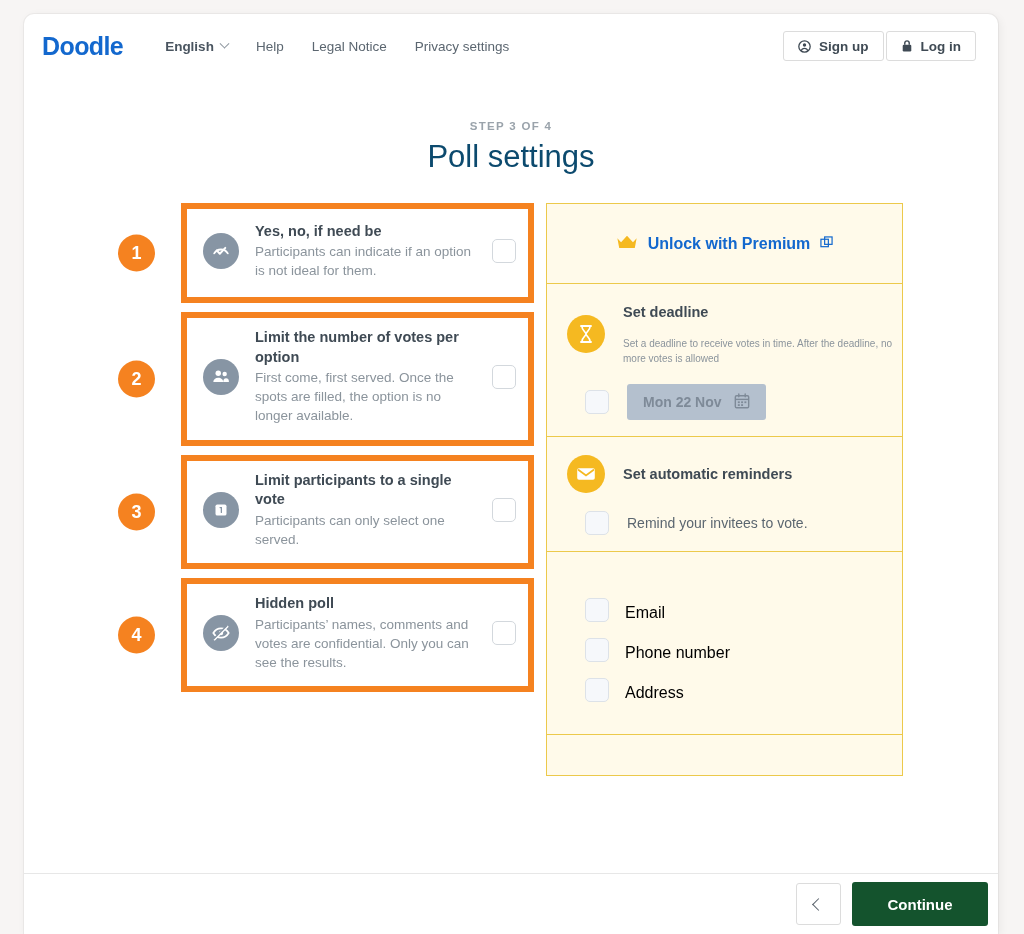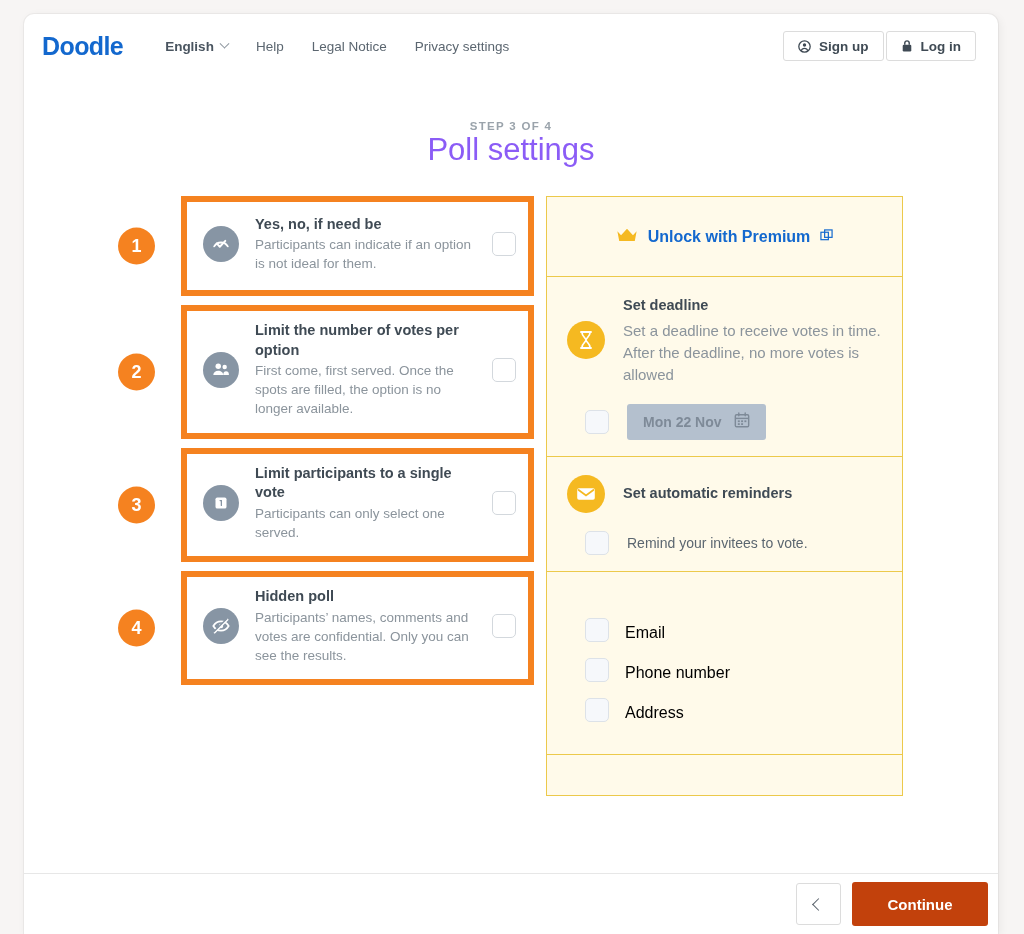--- a/index.html
+++ b/index.html
@@ -49,22 +49,22 @@
   }
   .ghost-btn svg { display:block; }
 
   
   .step-label {
     text-align: center; margin-top: 42px;
     font-size: 11.5px; font-weight: bold; letter-spacing: 1.3px;
     color: #9aa3ab;
   }
   .page-title {
-    text-align: center; 
-    font-size: 31px; color: #8b5cf6; font-weight: normal;
+    text-align: center; margin-top: 7px;
+    font-size: 31px; color: #0c4a6e; font-weight: normal;
   }
 
   
   .columns {
     display: flex; margin-top: 28px; padding-left: 94px;
   }
   .col-left { width: 416px; flex: none; }
   .col-right { width: 357px; flex: none; margin-left: 12px; }
 
   
@@ -114,21 +114,21 @@
   .premium-head .lbl { font-size: 16px; font-weight: bold; color: #1368ce; }
   .prem-sec { border-bottom: 1.5px solid #ecc94b; padding: 18px 8px 16px 20px; }
   .prem-sec:last-child { border-bottom: none; }
   .prem-main { display: flex; align-items: center; }
   .prem-icon {
     width: 38px; height: 38px; border-radius: 50%;
     background: #f5b921; flex: none; margin-right: 18px;
     display: flex; align-items: center; justify-content: center;
   }
   .prem-title { font-size: 14.5px; font-weight: bold; color: #3f4a54; line-height: 1.4; }
-  .prem-desc { font-size: 15px; color: #8b949c; line-height: 1.45; margin-top: 5px; }
+  .prem-desc { font-size: 10px; color: #8b949c; line-height: 1.45; margin-top: 15px; }
   .prem-ctrl { display: flex; align-items: center; margin-top: 18px; padding-left: 18px; gap: 18px; }
   .cbox-lt { width: 24px; height: 24px; flex:none; border: 1px solid #dde2e8; border-radius: 5px; background: #f6f8fb; cursor: pointer; }
   .date-chip {
     display: flex; align-items: center; gap: 12px;
     height: 36px; padding: 0 16px; border-radius: 3px;
     background: #b4c0ce; color: #7e8a98;
     font-size: 14px; font-weight: bold; cursor: pointer;
   }
   .prem-ctrl .lbl { font-size: 14px; color: #5b6670; }
   .prem-sub { display: flex; align-items: flex-end; gap: 16px; margin: 12px 0 16px 18px; }
@@ -146,21 +146,21 @@
     background: #fff; cursor: pointer;
     display: flex; align-items: center; justify-content: center;
   }
   .chev-l {
     display:inline-block; width: 9px; height: 9px;
     border-left: 1.8px solid #565f68; border-bottom: 1.8px solid #565f68;
     transform: rotate(45deg);
   }
   .continue-btn {
     height: 44px; min-width: 136px; padding: 0 22px;
-    background: #c2410c; color: #fff; border: none; border-radius: 3px;
+    background: #14532d; color: #fff; border: none; border-radius: 3px;
     font-size: 15px; font-weight: bold; cursor: pointer;
     font-family: "Liberation Sans", sans-serif;
   }
 </style>
 </head>
 <body>
 
 <div class="page-shell">
 
   <div class="topbar">

